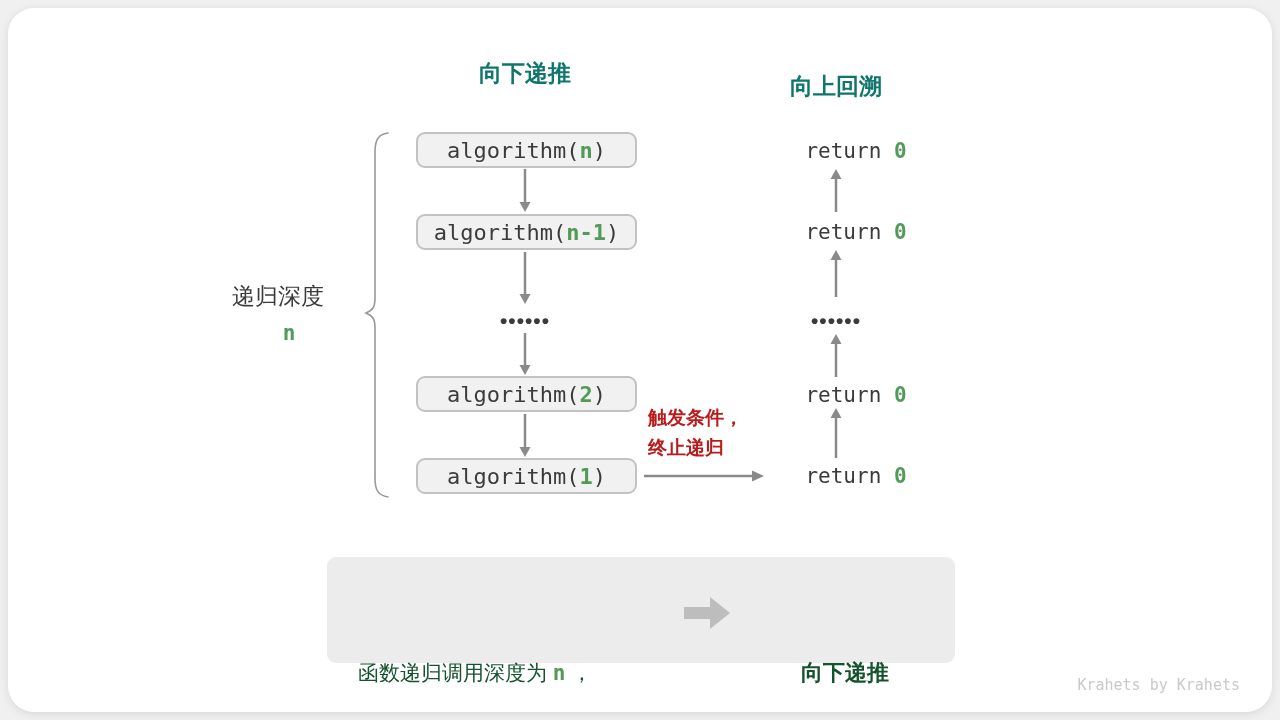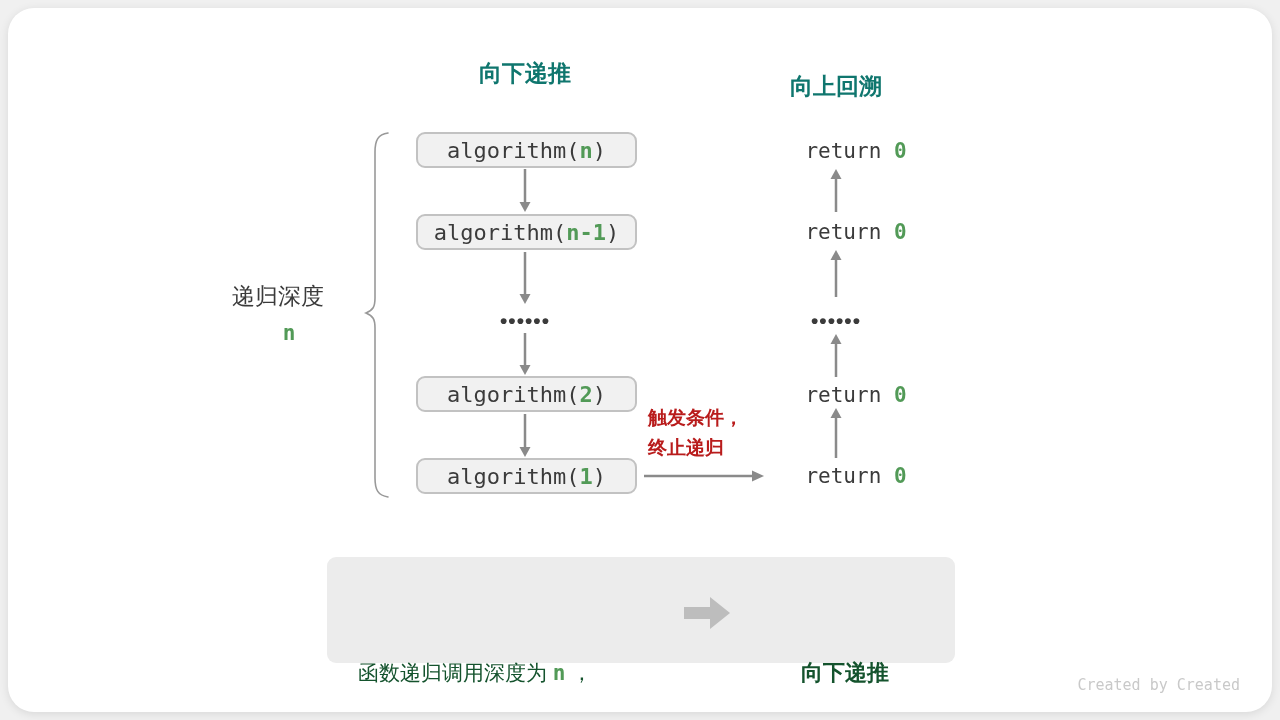--- a/index.html
+++ b/index.html
@@ -144,13 +144,13 @@
 
 <svg class="abs" style="left:684px;top:594px;" width="47" height="38">
   <polygon points="0,13 26,13 26,3 46,19 26,35 26,25 0,25" fill="#bdbdbd"></polygon>
 </svg>
 
 <div class="summary-right">
   <div class="dark">向下递推</div>
   
 </div>
 
-<div class="footer">Created by Created</div>
+<div class="footer">Krahets by Krahets</div>
 
 </body></html>

